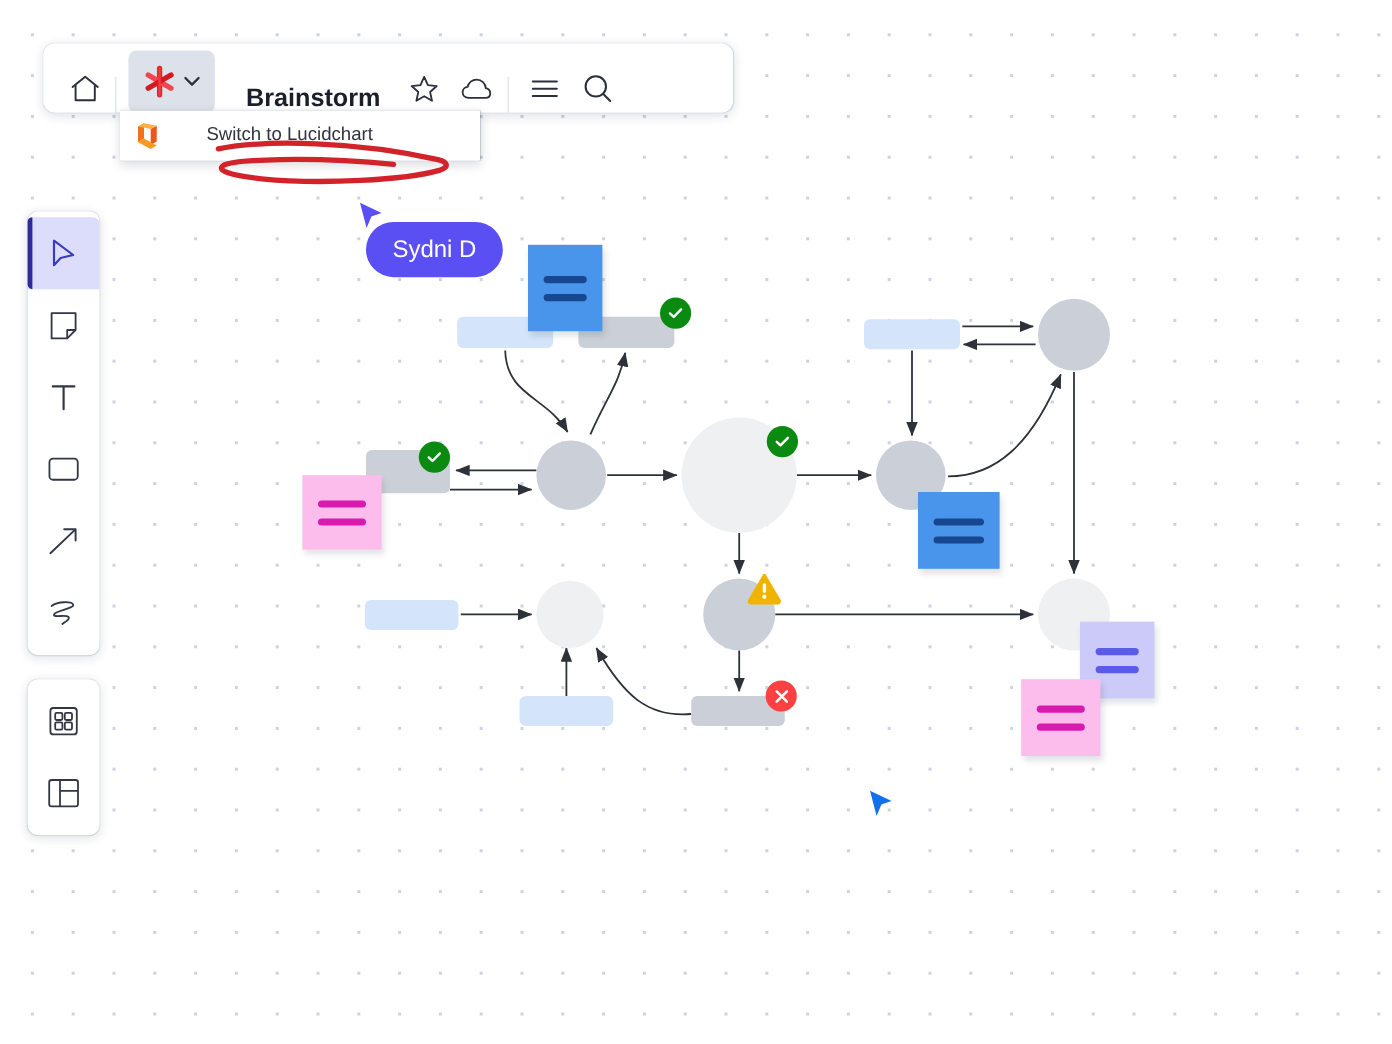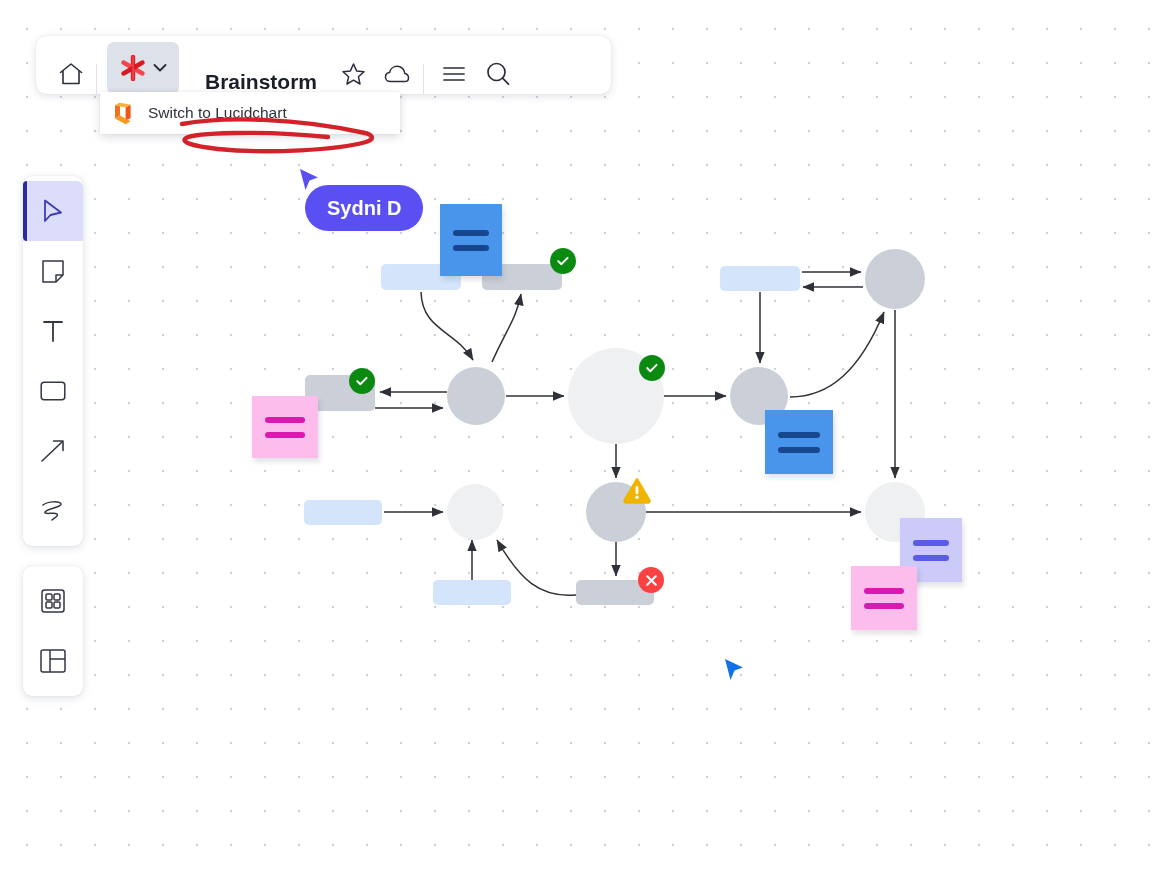--- a/index.html
+++ b/index.html
@@ -57,21 +57,21 @@
   #lucid-dropdown {
     position: absolute; left: 100px; top: 92px;
     width: 300px; height: 42px;
     background: #ffffff;
     box-shadow: 0 3px 9px rgba(30,40,70,0.16), 0 0 1px rgba(30,40,70,0.2);
     display: flex; align-items: center;
     padding-left: 12px; gap: 14px;
     z-index: 41;
     border-radius: 1px;
   }
-  #switch-label { font-size: 15.5px; color: #30333d; white-space: nowrap; }
+  #switch-label { font-size: 15.5px; color: #30333d; white-space: nowrap; margin-left: 24px; }
 
   
   #annotation { position: absolute; left: 168px; top: 110px; z-index: 45; pointer-events: none; }
 
   
   #toolrail {
     position: absolute; left: 23px; top: 176px;
     width: 60px;
     background: #ffffff; border-radius: 9px;
     box-shadow: 0 2px 9px rgba(30,40,70,0.14), 0 0 1px rgba(30,40,70,0.18);
@@ -130,21 +130,21 @@
     z-index: 12;
   }
   .b-green { background: #0b8a12; }
   .b-red   { background: #fb4141; }
   .b-warn  { background: transparent; }
 
   
   .cursor-label {
     position: absolute; display: flex; align-items: center; justify-content: center;
     border-radius: 26px; color: #ffffff;
-    font-size: 20px; font-weight: bold; padding: 0 22px; height: 46px;
+    font-size: 20px; font-weight: normal; padding: 0 22px; height: 46px;
     z-index: 30; white-space: nowrap;
   }
   .cursor-arrow { position: absolute; z-index: 31; }
 
   svg { display: block; overflow: visible; }
 </style>
 </head>
 <body>
 
 <div id="app">

